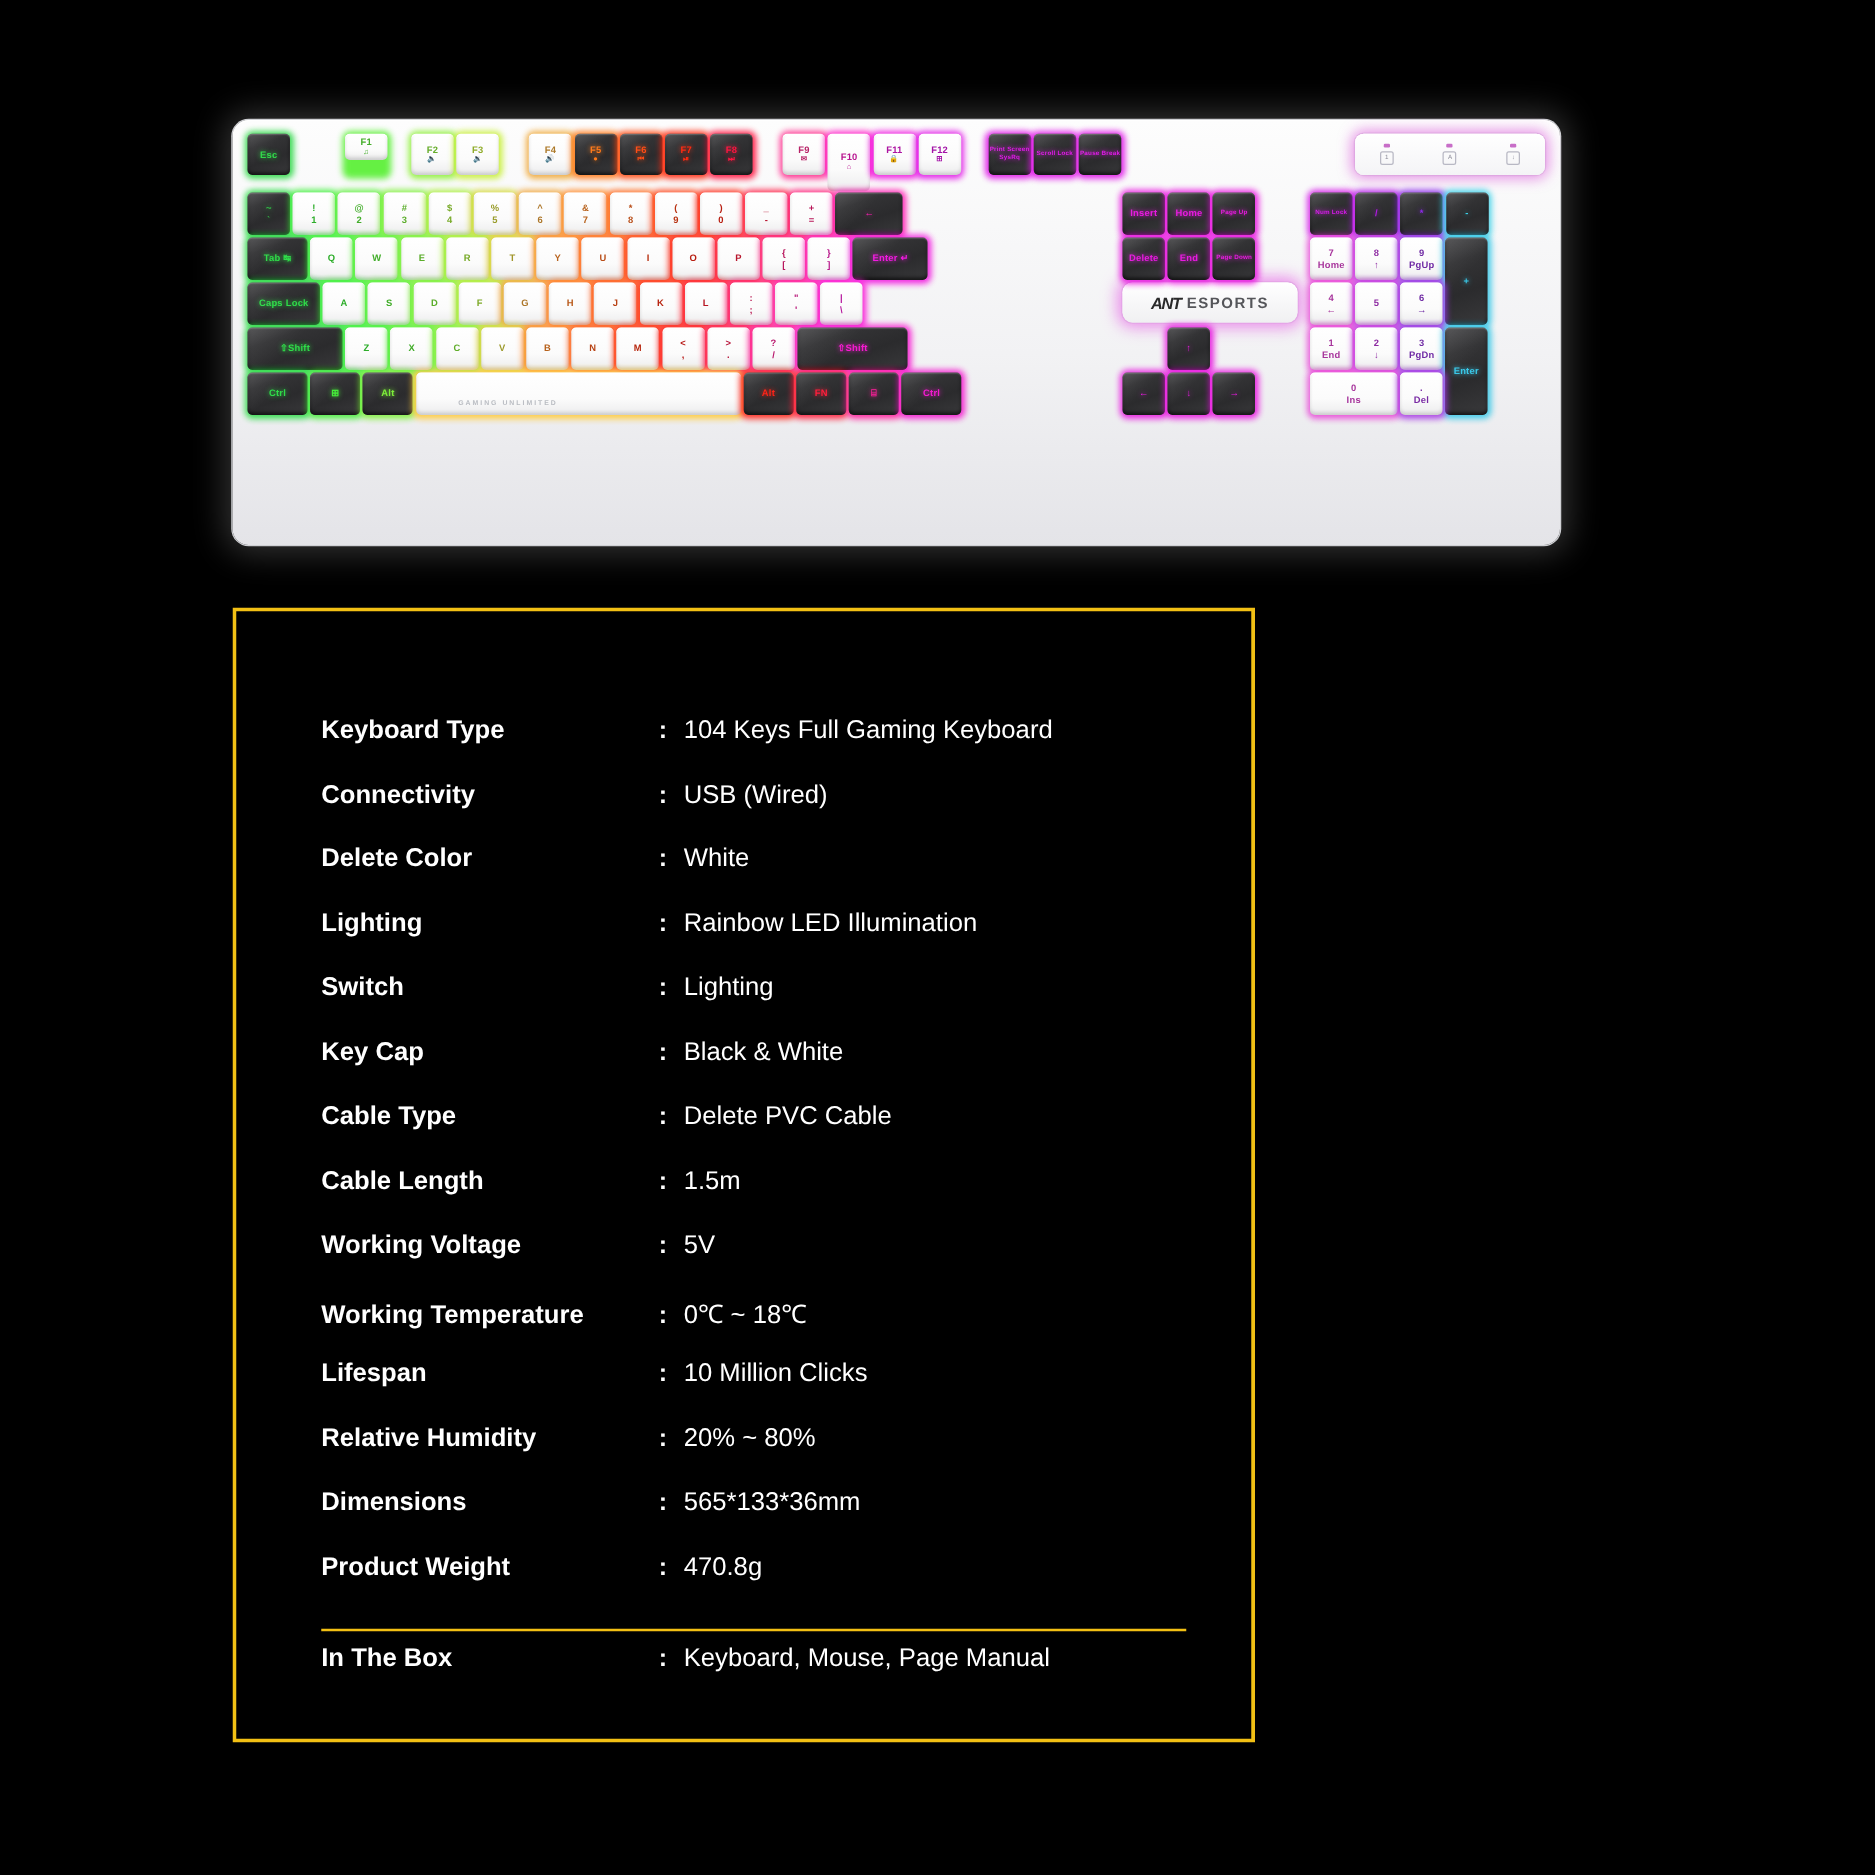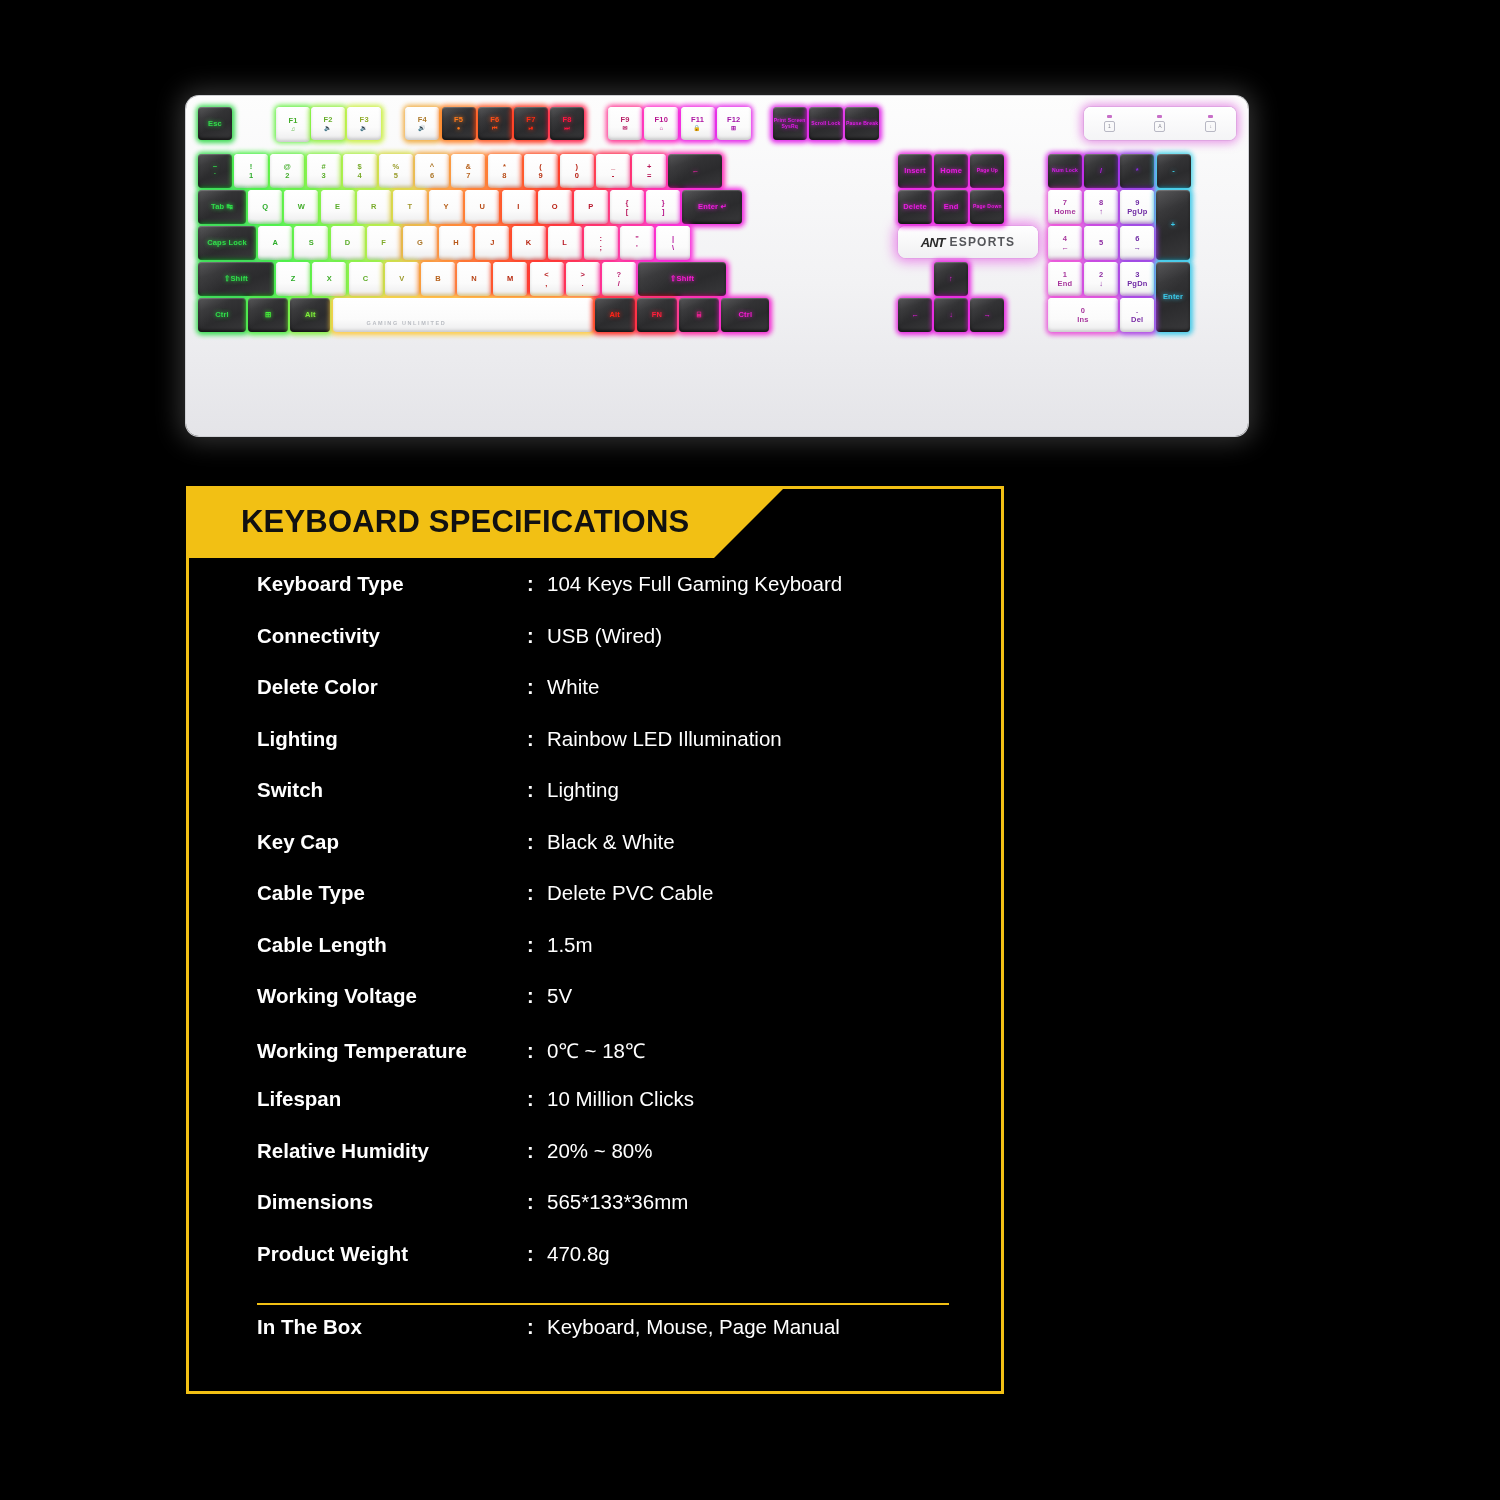--- a/index.html
+++ b/index.html
@@ -105,21 +105,21 @@
           <span class="logo-esp">ESPORTS</span>
         </div>
 
       <div class="krow" style="left: 0px; top: 0px;">
             <div style="position: relative; width: 34px; height: 33px; margin-right: 44px;">
               <div class="ledwrap" style="left: -2.5px; top: -2.5px; width: 39px; height: 38px; background: rgb(49, 217, 74);"></div>
               <div class="key k-dark" style="position: absolute; inset: 0px; color: rgb(49, 217, 74); text-shadow: rgb(49, 217, 74) 0px 0px 4px;">
                 <span class="lg1">Esc</span>
               </div>
             </div>
-            <div style="position: relative; width: 34px; height: 35px; margin-right: 1px;">
+            <div style="position: relative; width: 34px; height: 21px; margin-right: 19px;">
               <div class="ledwrap" style="left: -2.5px; top: -2.5px; width: 39px; height: 38px; background: rgb(94, 240, 58);"></div>
               <div class="key k-white" style="position: absolute; inset: 0px; color: rgb(68, 173, 42);">
                 <span class="lg1">F1</span>
                 <span class="sub">♫</span>
               </div>
             </div>
             <div style="position: relative; width: 34px; height: 33px; margin-right: 2.2px;">
               <div class="ledwrap" style="left: -2.5px; top: -2.5px; width: 39px; height: 38px; background: rgb(142, 240, 58);"></div>
               <div class="key k-white" style="position: absolute; inset: 0px; color: rgb(102, 173, 42);">
                 <span class="lg1">F2</span>
@@ -168,21 +168,21 @@
                 <span class="sub">⏭</span>
               </div>
             </div>
             <div style="position: relative; width: 34px; height: 33px; margin-right: 2.2px;">
               <div class="ledwrap" style="left: -2.5px; top: -2.5px; width: 39px; height: 38px; background: rgb(255, 47, 143);"></div>
               <div class="key k-white" style="position: absolute; inset: 0px; color: rgb(184, 34, 103);">
                 <span class="lg1">F9</span>
                 <span class="sub">✉</span>
               </div>
             </div>
-            <div style="position: relative; width: 34px; height: 33px; margin-right: 2.2px;">
+            <div style="position: relative; width: 34px; height: 46px; margin-right: 2.2px;">
               <div class="ledwrap" style="left: -2.5px; top: -2.5px; width: 39px; height: 38px; background: rgb(255, 30, 200);"></div>
               <div class="key k-white" style="position: absolute; inset: 0px; color: rgb(184, 22, 144);">
                 <span class="lg1">F10</span>
                 <span class="sub">⌂</span>
               </div>
             </div>
             <div style="position: relative; width: 34px; height: 33px; margin-right: 2.2px;">
               <div class="ledwrap" style="left: -2.5px; top: -2.5px; width: 39px; height: 38px; background: rgb(240, 26, 224);"></div>
               <div class="key k-white" style="position: absolute; inset: 0px; color: rgb(173, 19, 161);">
                 <span class="lg1">F11</span>
@@ -806,23 +806,20 @@
                 <span class="lg2">Del</span>
               </div>
             </div>
           </div>
         </div>
     </div>
   </div>
 
   <div class="spec">
     <div class="spec-frame"></div>
-    <div class="banner">
-      <h1>KEYBOARD SPECIFICATIONS</h1>
-    </div>
     <div class="rows" id="spec-rows">
         <div class="row">
           <div class="lbl">Keyboard Type</div>
           <div class="colon">:</div>
           <div class="val">104 Keys Full Gaming Keyboard</div>
         </div>
         <div class="row">
           <div class="lbl">Connectivity</div>
           <div class="colon">:</div>
           <div class="val">USB (Wired)</div>

